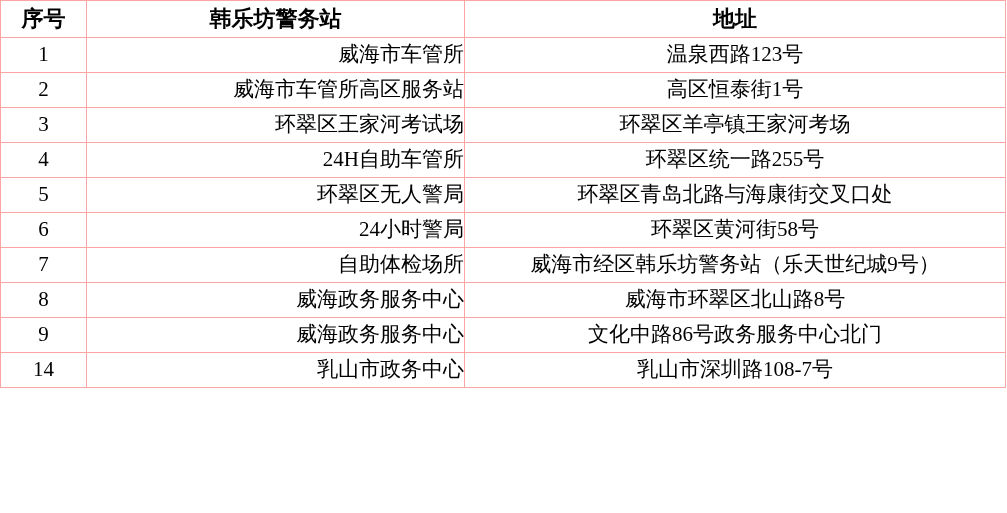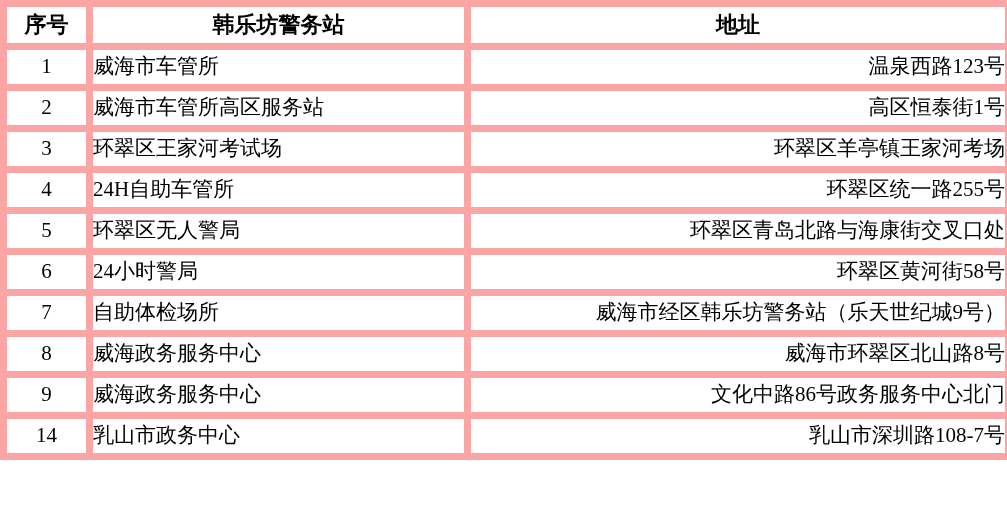--- a/index.html
+++ b/index.html
@@ -20,21 +20,21 @@
     box-sizing: border-box;
   }
   table.loc-table {
     border-collapse: collapse;
     width: 1005px;
     margin: 0;
     table-layout: fixed;
   }
   table.loc-table td,
   table.loc-table th {
-    border: 7px solid #fca5a5;
+    border: 1px solid #fca5a5;
     padding: 0;
     height: 34px;
     font-size: 21px;
     font-weight: normal;
     vertical-align: middle;
     line-height: 1.1;
     overflow: hidden;
     white-space: nowrap;
   }
   table.loc-table thead th {
@@ -45,26 +45,26 @@
   }
   col.c-idx { width: 86px; }
   col.c-site { width: 378px; }
   col.c-addr { width: 541px; }
 
   td.idx {
     text-align: center;
     font-size: 21px;
   }
   td.site {
-    text-align: left;
+    text-align: right;
     padding-left: 10px;
     font-size: 21px;
   }
   td.addr {
-    text-align: right;
+    text-align: center;
     padding-left: 10px;
     font-size: 21px;
   }
 </style>
 </head>
 <body>
 
 <div id="sheet">
   <table class="loc-table">
     <colgroup>

